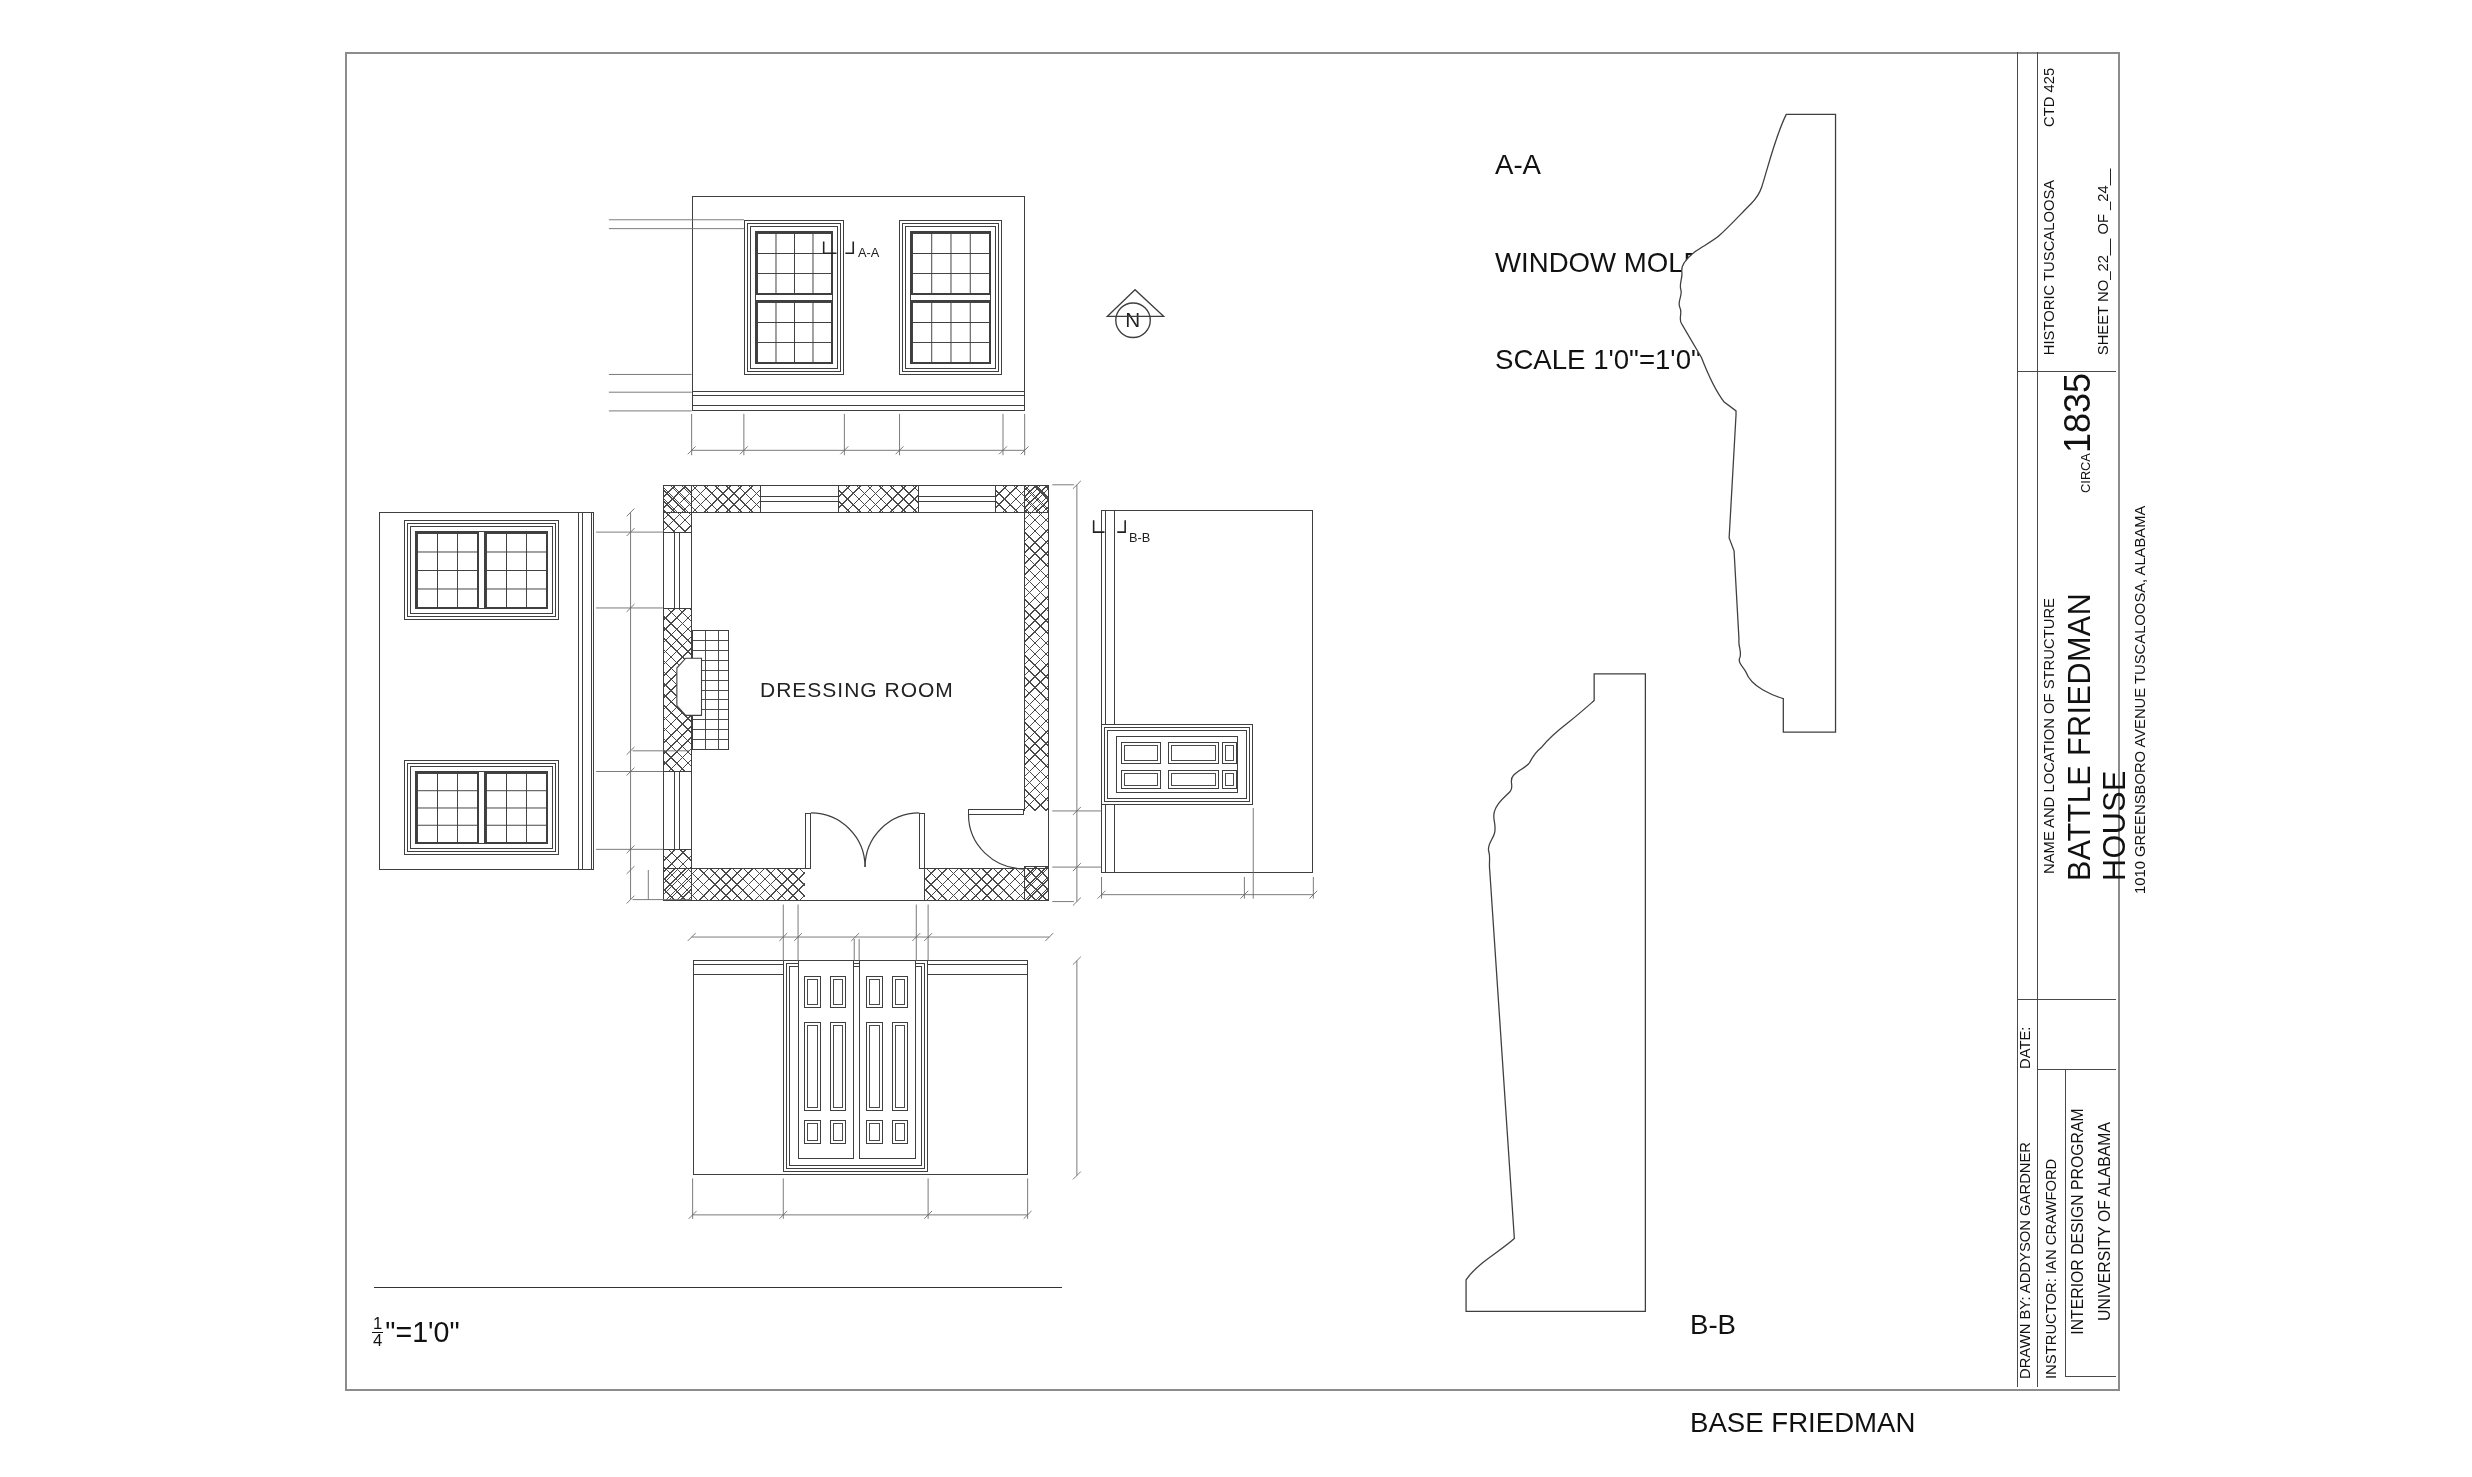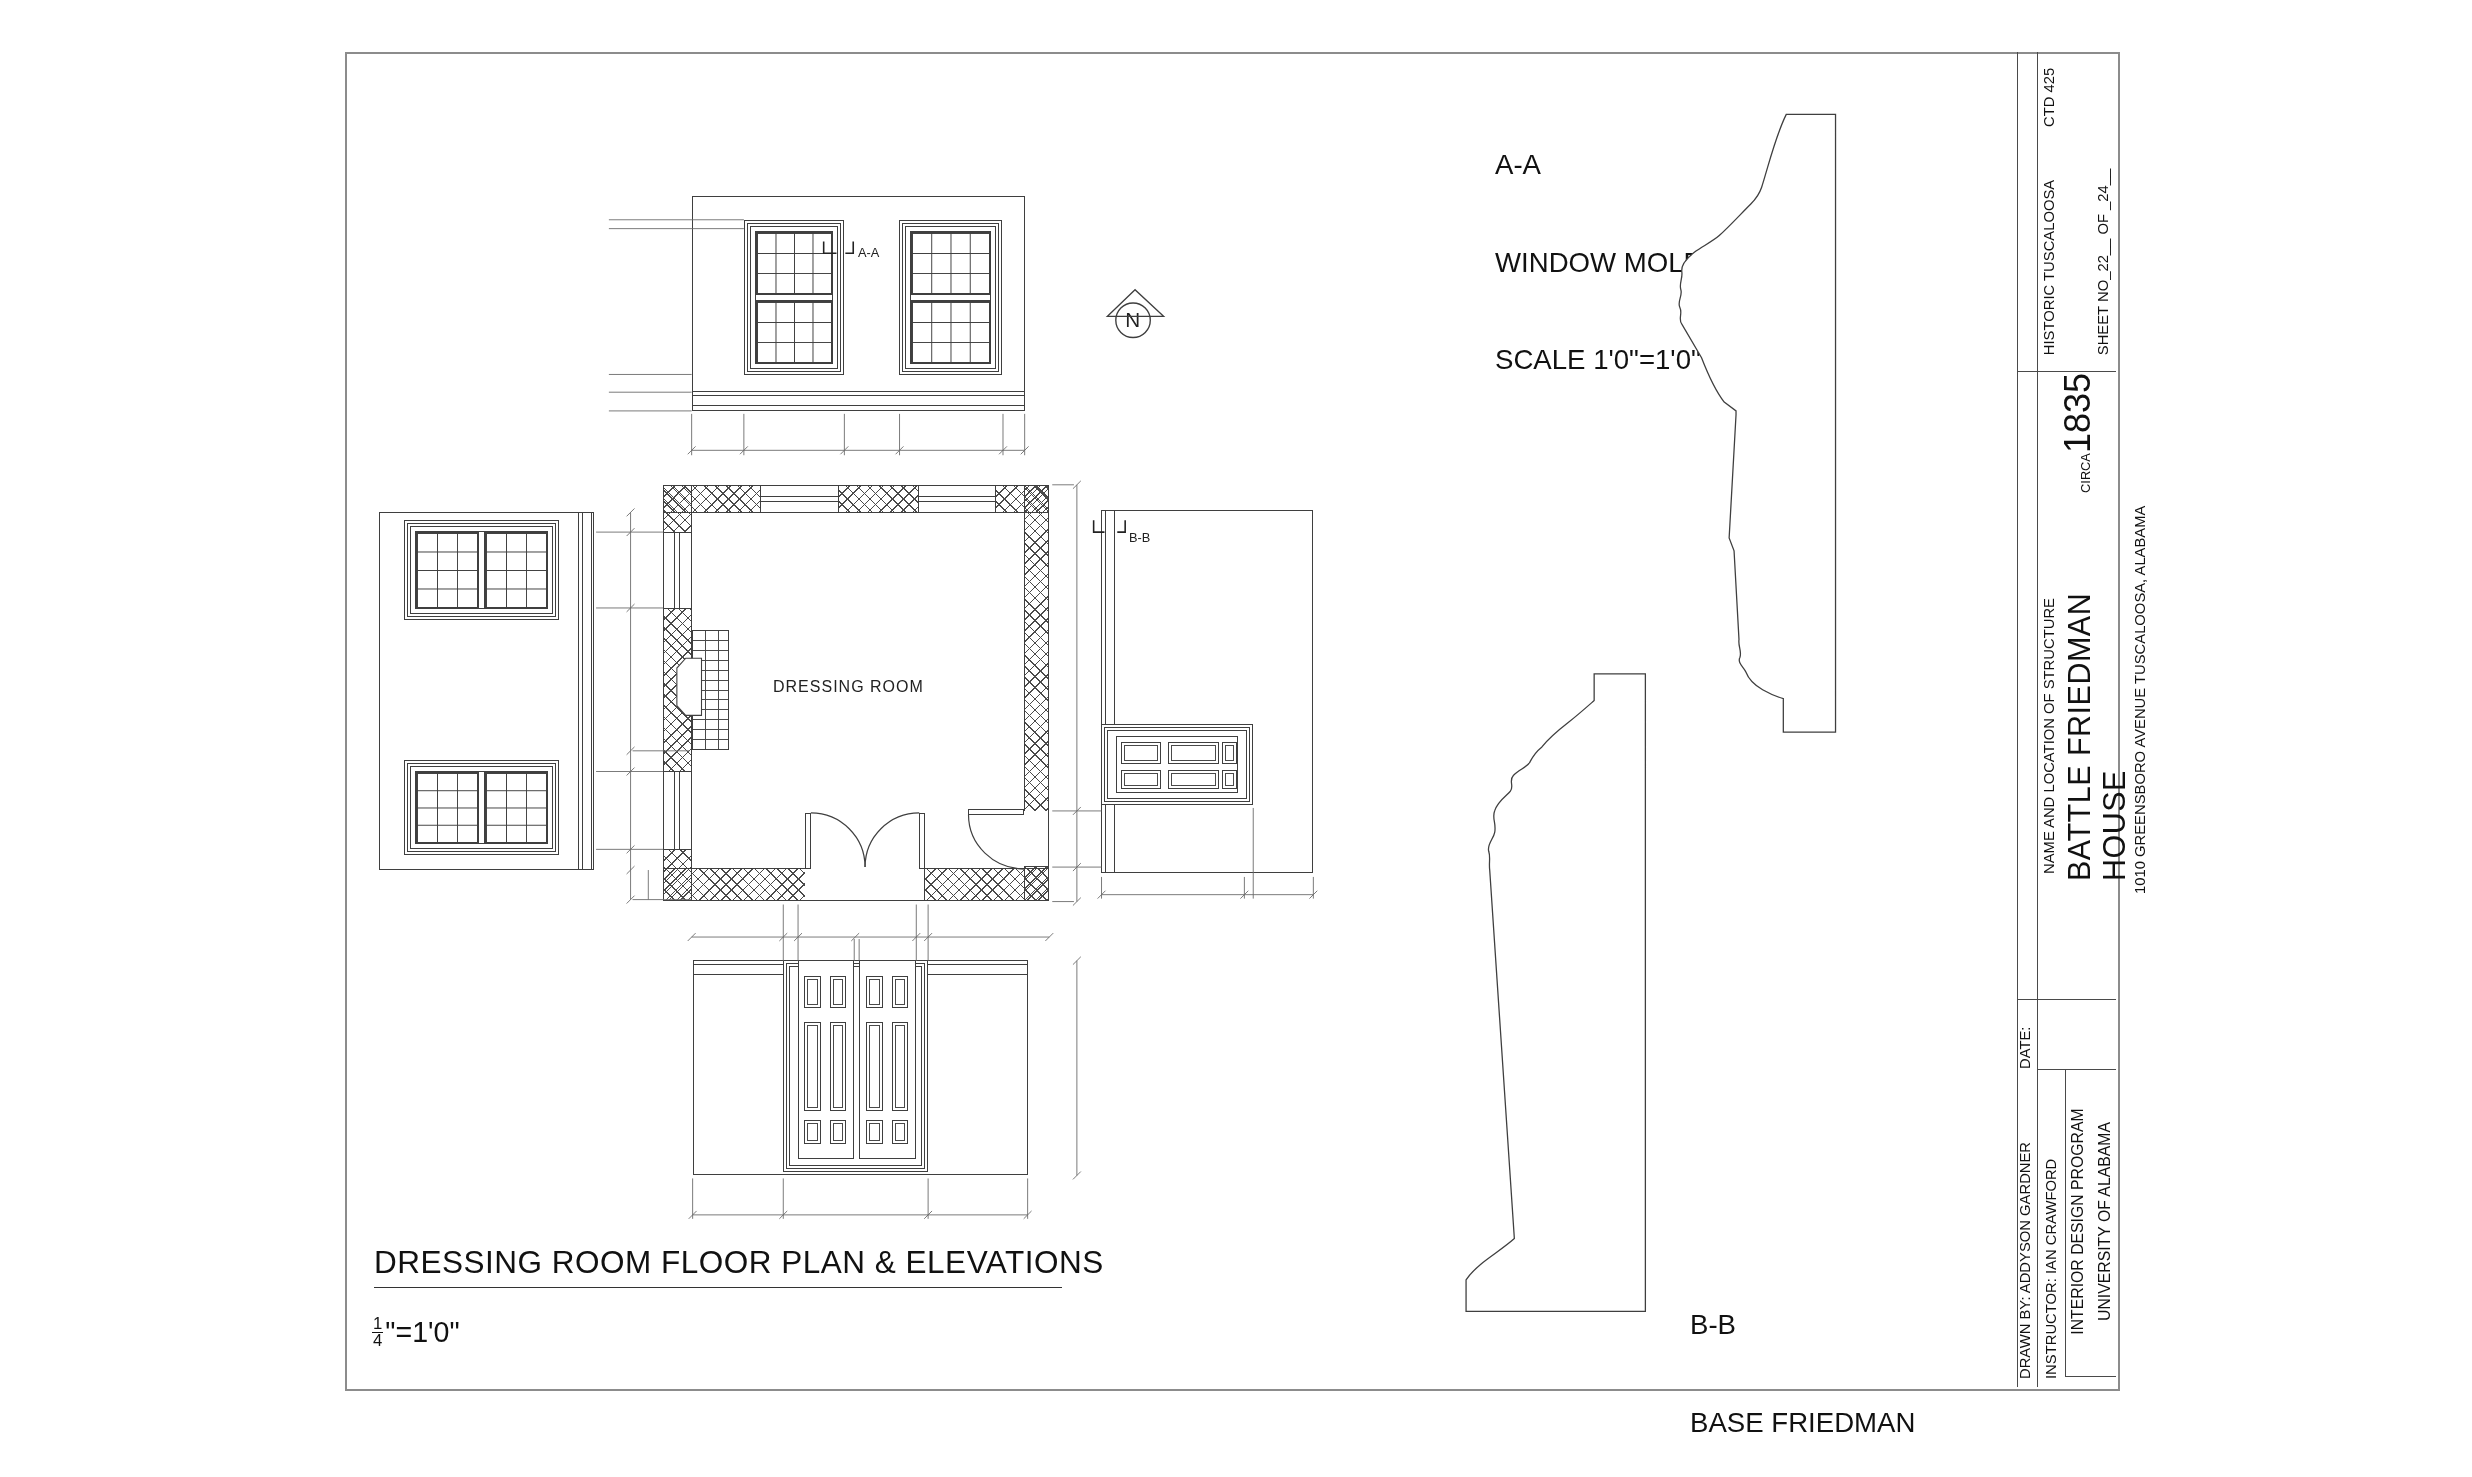--- a/index.html
+++ b/index.html
@@ -39,21 +39,21 @@
   .pnl{position:absolute;border:1px solid #3f3f3f;box-sizing:border-box;
        box-shadow: inset 0 0 0 2px #fff, inset 0 0 0 3px #4a4a4a;}
   .bb-h{background:
       linear-gradient(#3f3f3f,#3f3f3f) 0 3px/100% 1px no-repeat,
       linear-gradient(#3f3f3f,#3f3f3f) 0 12.8px/100% 1px no-repeat;}
   .bb-v{background:
       linear-gradient(#3f3f3f,#3f3f3f) 3px 0/1px 100% no-repeat,
       linear-gradient(#3f3f3f,#3f3f3f) 11.8px 0/1px 100% no-repeat;}
   .t-callout{font-size:27.6px;line-height:32.5px;color:#111;white-space:pre;}
   .t-main{font-size:31.5px;color:#111;letter-spacing:0.5px;white-space:nowrap;}
-  .t-room{font-size:16px;color:#222;letter-spacing:1px;white-space:nowrap;margin-left:13px;}
+  .t-room{font-size:21px;color:#222;letter-spacing:1px;white-space:nowrap;}
   .t-mark{font-size:12.8px;color:#222;}
   .rot{position:absolute;transform-origin:0 0;transform:rotate(-90deg);color:#111;}
   .tb-sm{font-size:14.8px;white-space:nowrap;}
   .tb-line{position:absolute;background:#4a4a4a;}
   .frac{display:inline-flex;flex-direction:column;align-items:center;font-size:16.7px;line-height:.95;margin-right:2px;}
   .frac .den{border-top:1.6px solid #111;padding:0 1px;}
   .scale-note{display:flex;align-items:center;font-size:28.6px;color:#111;}
 </style>
 </head>
 <body>
@@ -194,21 +194,20 @@
     <div>WINDOW MOLDING</div>
     <div>SCALE 1'0"=1'0"</div>
   </div>
 
   <div class="abs t-callout" style="left:1690px;top:1244px;">
     <div>B-B</div>
     <div>BASE FRIEDMAN</div>
     
   </div>
 
-  <div class="abs t-main" style="left:374px;top:1244px;">DRESSING ROOM FLOOR PLAN &amp; ELEVATIONS</div>
   <div class="abs" style="left:374px;top:1287px;width:688px;height:0;border-top:1.5px solid #333;"></div>
   <div class="abs scale-note" style="left:372px;top:1316px;">
     <span class="frac">
       <span class="num">1</span>
       <span class="den">4</span>
     </span>
     <span>"=1'0"</span>
   </div>
 
   <div class="abs" style="left:1122px;top:308px;width:21.7px;text-align:center;font-size:20.7px;color:#222;">N</div>

